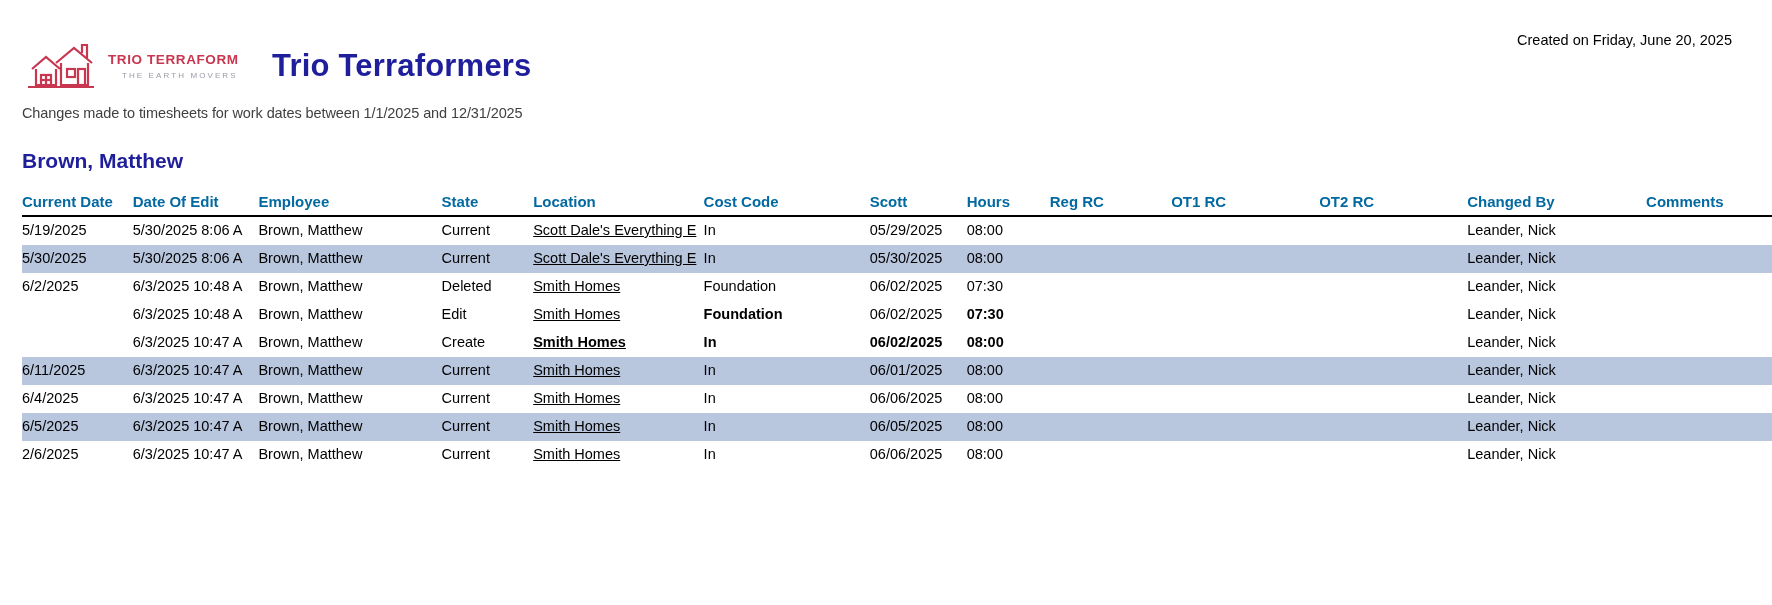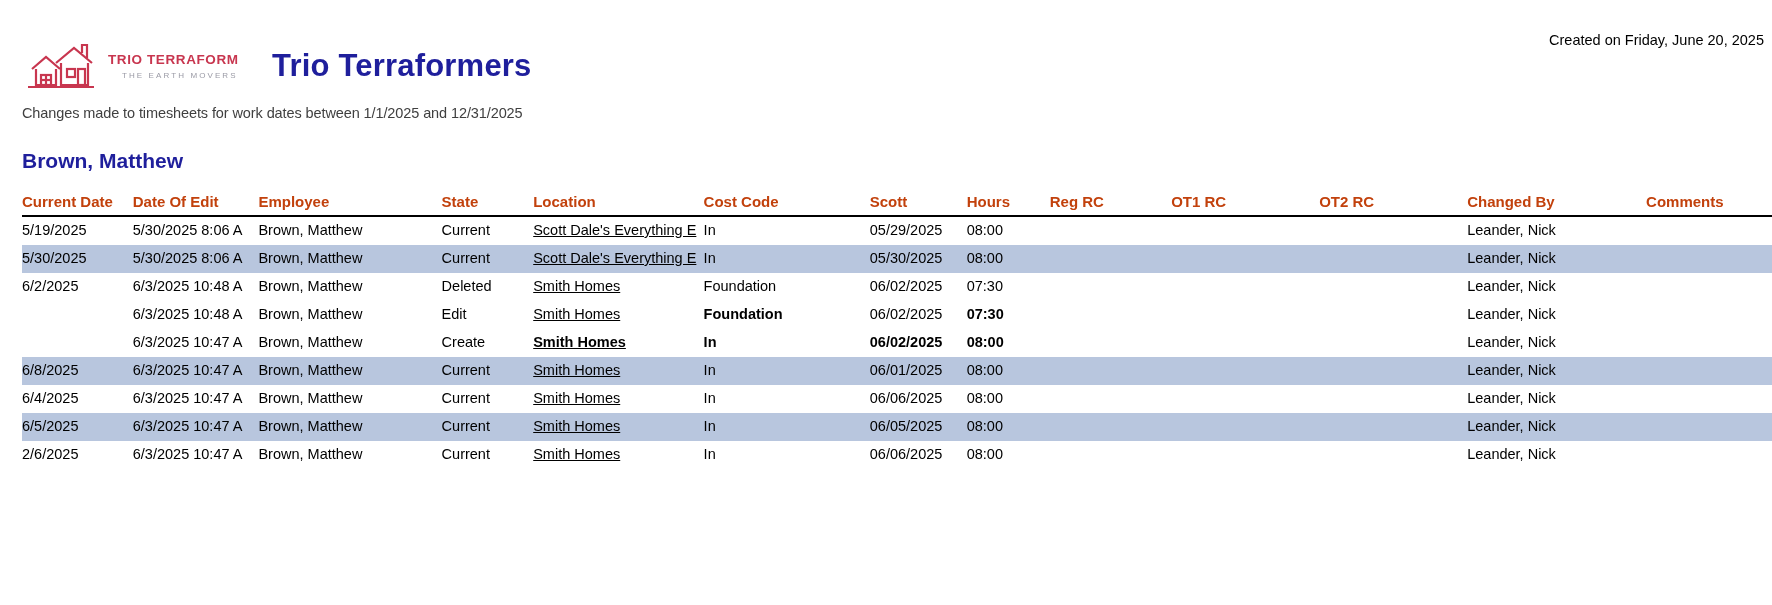--- a/index.html
+++ b/index.html
@@ -20,21 +20,21 @@
     width: 1772px;
     height: 605px;
     box-sizing: border-box;
     padding: 0 22px;
   }
 
   
   .created-on {
     position: absolute;
     top: 32px;
-    right: 8px;
+    right: 40px;
     font-size: 14.5px;
     color: #000;
     white-space: nowrap;
   }
   .brand-row {
     display: flex;
     align-items: center;
     padding-top: 34px;
     height: 64px;
   }
@@ -81,21 +81,21 @@
   table.grid {
     margin-top: 20px;
     border-collapse: collapse;
     width: 1752px;
     table-layout: fixed;
     font-size: 14.5px;
   }
   table.grid th {
     text-align: left;
     font-weight: bold;
-    color: #c2410c;
+    color: #0369a1;
     font-size: 15px;
     padding: 0 0 5px 0;
     vertical-align: bottom;
     white-space: nowrap;
   }
   thead tr {
     border-bottom: 2px solid #000000;
   }
   table.grid td {
     padding: 5px 0 5px 0;
@@ -269,21 +269,21 @@
           <td class="bold-cell">In</td>
           <td class="bold-cell">06/02/2025</td>
           <td class="bold-cell">08:00</td>
           <td></td>
           <td></td>
           <td></td>
           <td>Leander, Nick</td>
           <td></td>
         </tr>
         <tr class="alt">
-          <td>6/8/2025</td>
+          <td>6/11/2025</td>
           <td>6/3/2025 10:47 A</td>
           <td>Brown, Matthew</td>
           <td>Current</td>
           <td class="loc">Smith Homes</td>
           <td>In</td>
           <td>06/01/2025</td>
           <td>08:00</td>
           <td></td>
           <td></td>
           <td></td>

